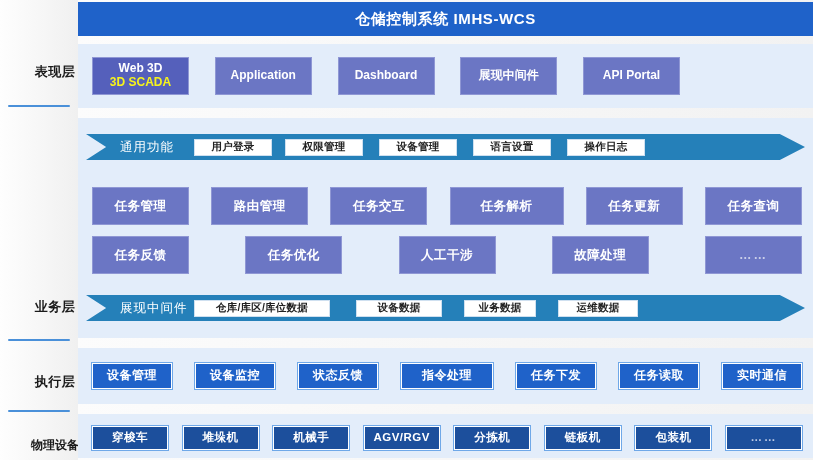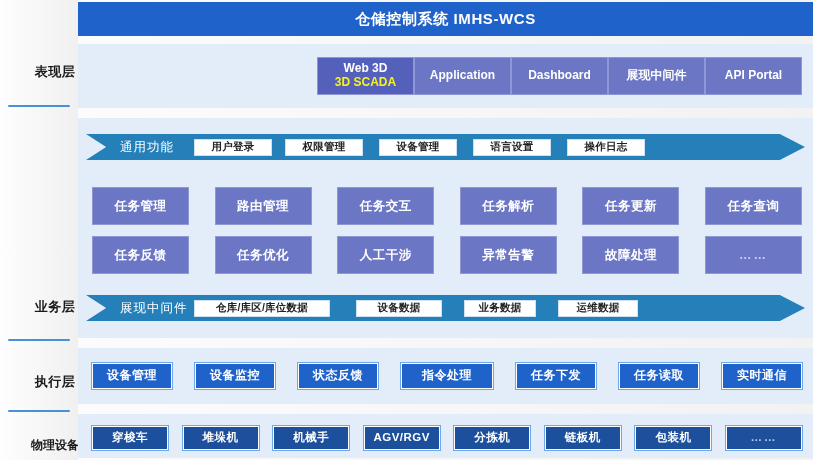--- a/index.html
+++ b/index.html
@@ -195,21 +195,21 @@
     <div class="rail-label small" style="top:437px">物理设备</div>
   </div>
 
   <div class="content">
 
     <div class="title-bar">
       <span class="t">仓储控制系统 IMHS-WCS</span>
     </div>
 
     <div class="band" style="top:44px; height:64px;"></div>
-    <div class="boxrow" style="top:57px; left:14px; width:710px; justify-content:flex-end;">
+    <div class="boxrow" style="top:57px; left:14px; width:588px; justify-content:space-between;">
 
       <div class="bx bx-pres hilite" style="width:97px">
         <span class="l1">Web 3D</span>
         <span class="l2">3D SCADA</span>
       </div>
 
       <div class="bx bx-pres" style="width:97px">
         <span class="l1">Application</span>
       </div>
 
@@ -236,30 +236,29 @@
         <span class="chip" style="width:78px; margin-right:16px;">设备管理</span>
         <span class="chip" style="width:78px; margin-right:16px;">语言设置</span>
         <span class="chip" style="width:78px;">操作日志</span>
       </span>
     </div>
 
     <div class="boxrow" style="top:187px; left:14px; width:710px; justify-content:space-between;">
       <div class="bx bx-task" style="width:97px">任务管理</div>
       <div class="bx bx-task" style="width:97px">路由管理</div>
       <div class="bx bx-task" style="width:97px">任务交互</div>
-      <div class="bx bx-task" style="width:97px">任务解析</div>
+      <div class="bx bx-task" style="width:114px">任务解析</div>
       <div class="bx bx-task" style="width:97px">任务更新</div>
       <div class="bx bx-task" style="width:97px">任务查询</div>
     </div>
 
     <div class="boxrow" style="top:236px; left:14px; width:710px; justify-content:space-between;">
       <div class="bx bx-task" style="width:97px">任务反馈</div>
       <div class="bx bx-task" style="width:97px">任务优化</div>
       <div class="bx bx-task" style="width:97px">人工干涉</div>
-      <div class="bx bx-task" style="width:97px">异常告警</div>
       <div class="bx bx-task" style="width:97px">故障处理</div>
       <div class="bx bx-task faded" style="width:97px">……</div>
     </div>
 
     <div class="chev" style="top:295px">
       <span class="chev-title">展现中间件</span>
       <span class="chev-items">
         <span class="chip" style="width:136px; margin-right:26px;">仓库/库区/库位数据</span>
         <span class="chip" style="width:86px;  margin-right:22px;">设备数据</span>
         <span class="chip" style="width:72px;  margin-right:22px;">业务数据</span>

